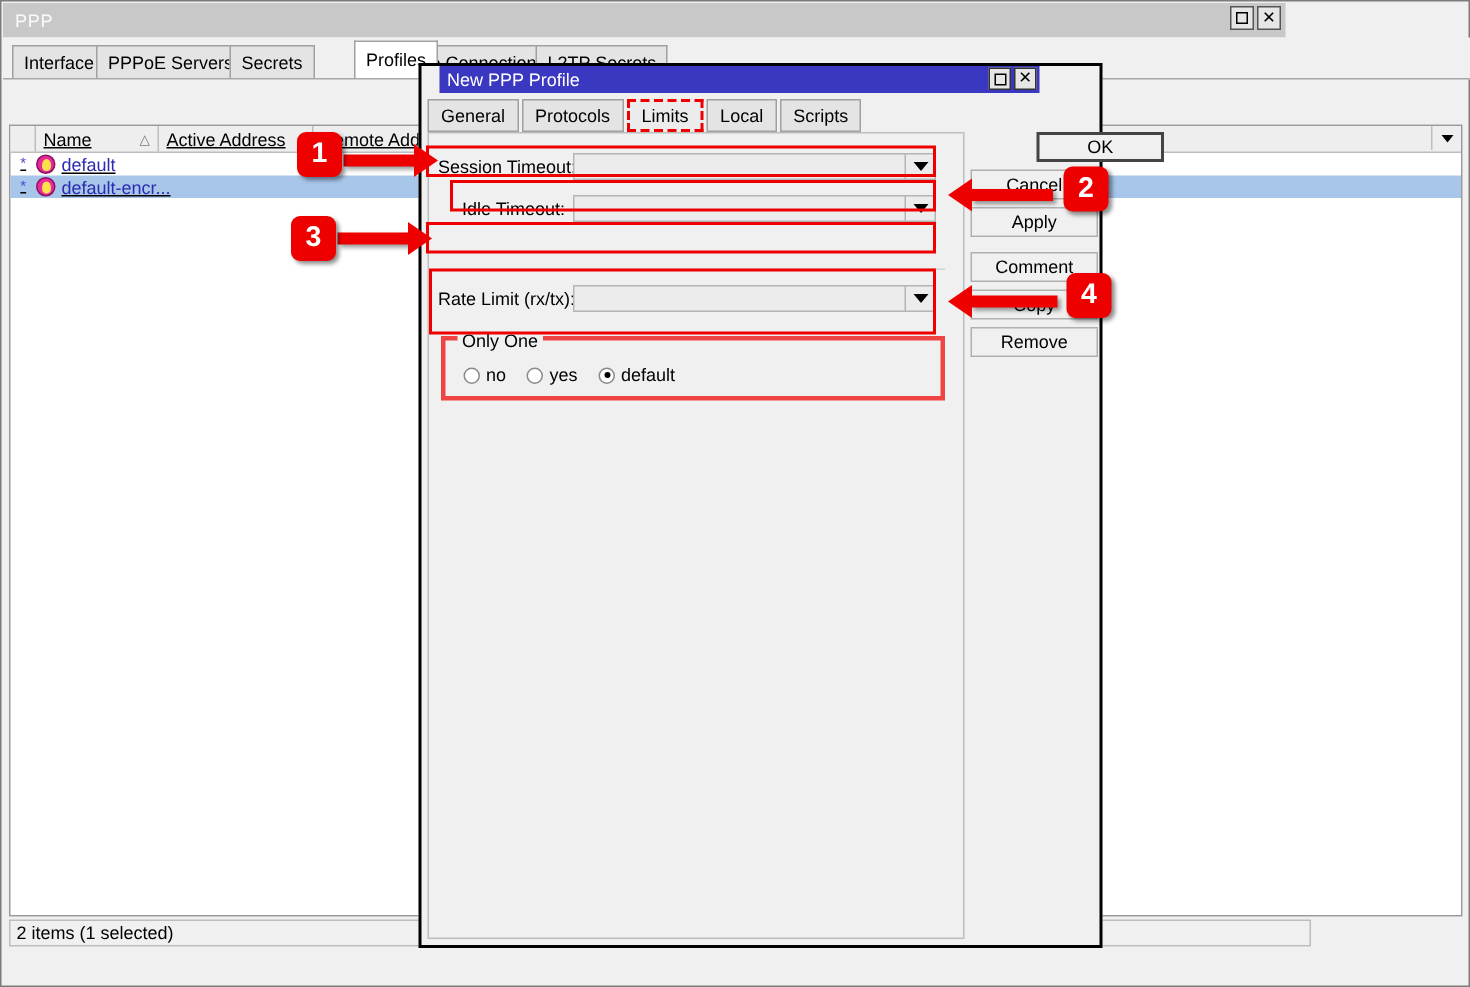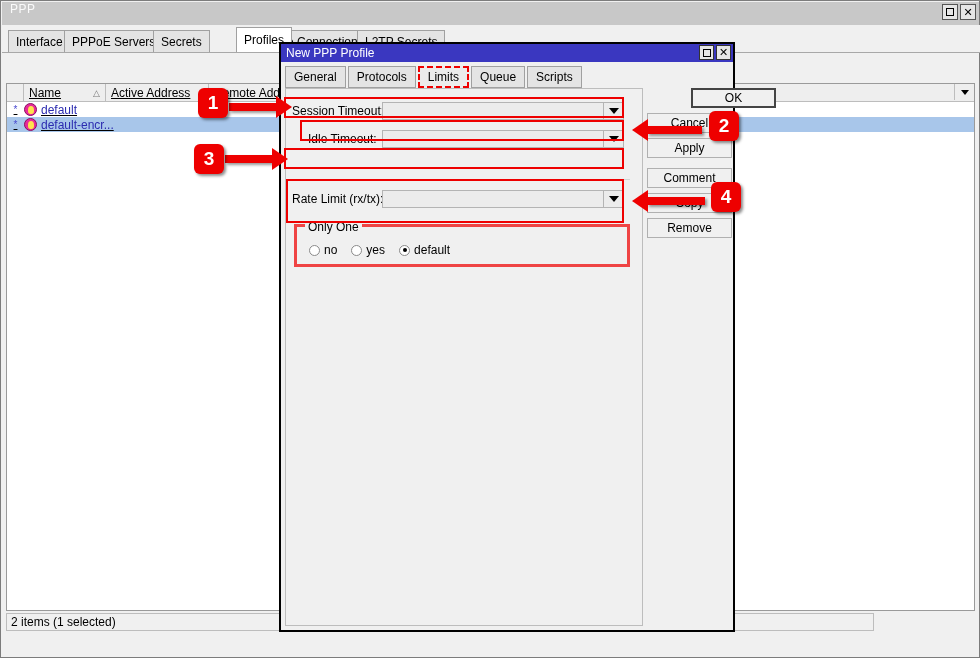--- a/index.html
+++ b/index.html
@@ -20,24 +20,25 @@
     position: absolute;
     left: 0; top: 0;
     width: 980px; height: 658px;
     background: #f0f0f0;
     border: 1px solid #7c7c7c;
     box-sizing: border-box;
   }
   .titlebar {
     position: absolute;
     left: 1px; top: 1px;
-    width: 977px; height: 23px;
+    width: 855px; height: 23px;
     background: #c8c8c8;
     box-sizing: border-box;
     display: flex;
+    align-items: center;
   }
   .titlebar-text {
     margin-left: 8px;
     font-size: 12px;
     color: #fafafa;
     letter-spacing: .5px;
   }
   .titlebar-buttons {
     position: absolute;
     right: 3px; top: 2px;
@@ -225,22 +226,22 @@
     position: absolute;
     left: 278px; top: 41px;
     width: 456px; height: 590px;
     background: #f0f0f0;
     border: 2px solid #000;
     box-sizing: border-box;
     z-index: 20;
   }
   .dlg-titlebar {
     position: absolute;
-    left: 0; top: 0;
-    width: 452px; height: 18px;
+    left: 12px; top: 0;
+    width: 400px; height: 18px;
     background: #3a37c0;
     display: flex; align-items: center;
   }
   .dlg-title-text {
     margin-left: 5px;
     color: #fff;
     font-size: 12px;
   }
   .dlg-tb-buttons {
     position: absolute; right: 2px; top: 1px;
@@ -519,21 +520,21 @@
       <div class="dlg-tab">
           <span>General</span>
         </div>
       <div class="dlg-tab">
           <span>Protocols</span>
         </div>
       <div class="dlg-tab active highlight">
           <span>Limits</span>
         </div>
       <div class="dlg-tab">
-          <span>Queue</span>
+          <span>Local</span>
         </div>
       <div class="dlg-tab">
           <span>Scripts</span>
         </div>
     </div>
 
     <div class="dlg-body">
 
       <div class="field-row" style="left:6px; top:13px;">
         <span class="field-label" style="width:90px;">Session Timeout:</span>

